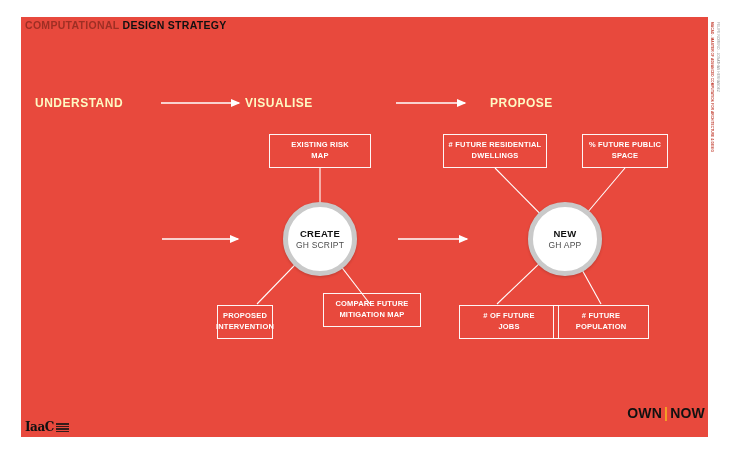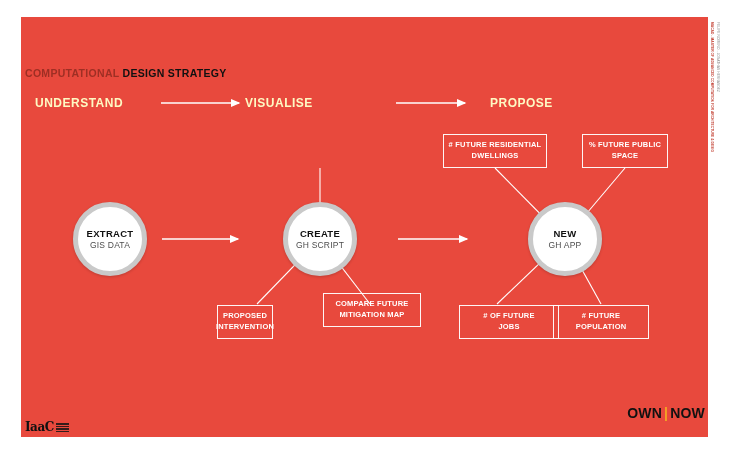--- a/index.html
+++ b/index.html
@@ -13,21 +13,21 @@
   body{
     width:730px;height:456px;position:relative;background:#fff;overflow:hidden;
     font-family:"Liberation Sans","DejaVu Sans",sans-serif;
   }
   .slide{
     position:absolute;left:21px;top:17px;width:687px;height:420px;
     background:var(--background);
   }
   .slide-title{
     position:absolute;left:4px;top:2px;font-size:10.5px;font-weight:bold;
-    letter-spacing:.3px;white-space:nowrap;margin-top:48px;
+    letter-spacing:.3px;white-space:nowrap;
   }
   .title-light{color:var(--title-accent);}
   .title-bold{color:#111;}
   .phase-label{
     position:absolute;top:79px;width:150px;color:#fef9c3;
     font-size:12px;font-weight:bold;letter-spacing:.5px;
   }
   .phase-0{left:14px;}   
   .phase-1{left:224px;}  
   .phase-2{left:469px;}  
@@ -108,37 +108,35 @@
 
     <line x1="299" y1="151" x2="299" y2="196" stroke="#fff" stroke-width="1.1"></line>
     <line x1="474" y1="151" x2="544" y2="222" stroke="#fff" stroke-width="1.1"></line>
     <line x1="604" y1="151" x2="544" y2="222" stroke="#fff" stroke-width="1.1"></line>
     <line x1="299" y1="222" x2="236" y2="287" stroke="#fff" stroke-width="1.1"></line>
     <line x1="299" y1="222" x2="349" y2="287" stroke="#fff" stroke-width="1.1"></line>
     <line x1="544" y1="222" x2="476" y2="287" stroke="#fff" stroke-width="1.1"></line>
     <line x1="544" y1="222" x2="580" y2="287" stroke="#fff" stroke-width="1.1"></line>
   </svg>
 
+  <div class="box box-risk">EXISTING RISK
+MAP</div>
   <div class="box box-dwellings"># FUTURE RESIDENTIAL
 DWELLINGS</div>
   <div class="box box-public">% FUTURE PUBLIC
 SPACE</div>
   <div class="box box-intervention">PROPOSED
 INTERVENTION</div>
   <div class="box box-mitigation">COMPARE FUTURE
 MITIGATION MAP</div>
   <div class="box box-jobs"># OF FUTURE
 JOBS</div>
   <div class="box box-population"># FUTURE
 POPULATION</div>
 
-  <div class="node node-extract">
-    <div class="node-title">EXTRACT</div>
-    <div class="node-sub">GIS DATA</div>
-  </div>
   <div class="node node-create">
     <div class="node-title">CREATE</div>
     <div class="node-sub">GH SCRIPT</div>
   </div>
   <div class="node node-new">
     <div class="node-title">NEW</div>
     <div class="node-sub">GH APP</div>
   </div>
 
   <div class="footer-logo">

